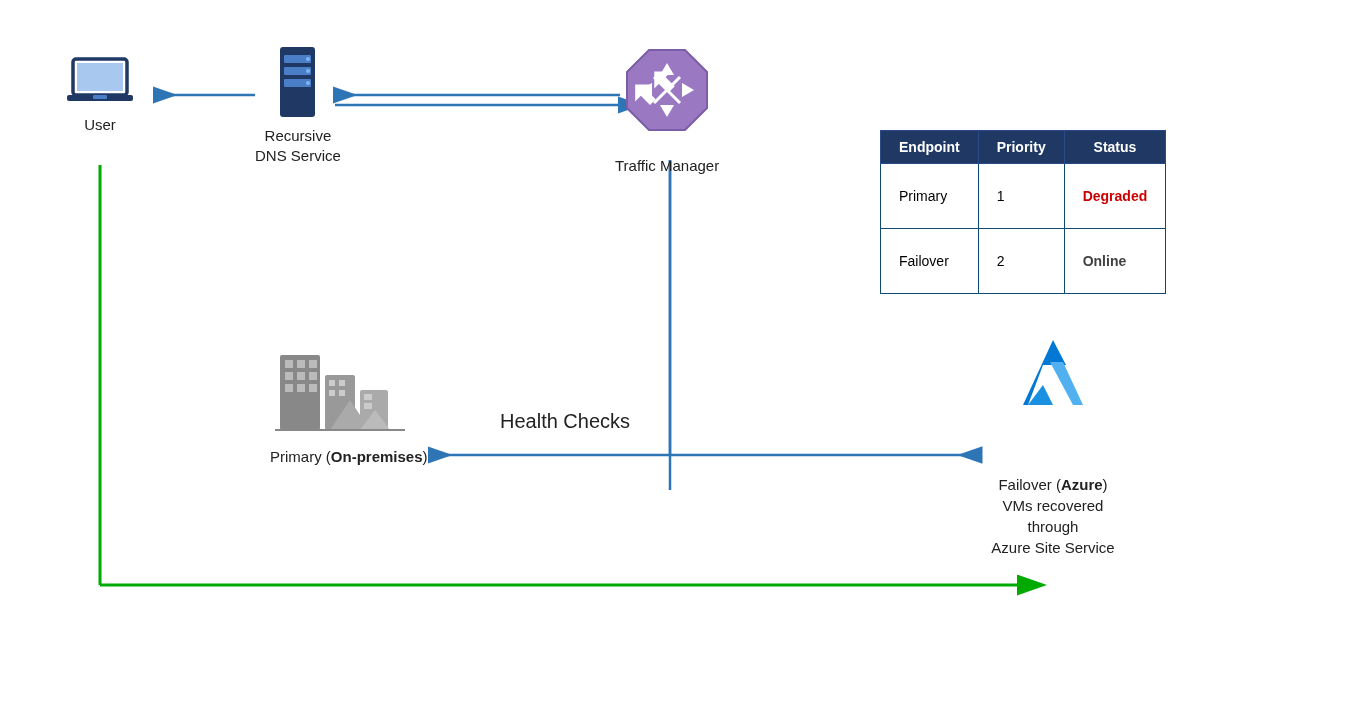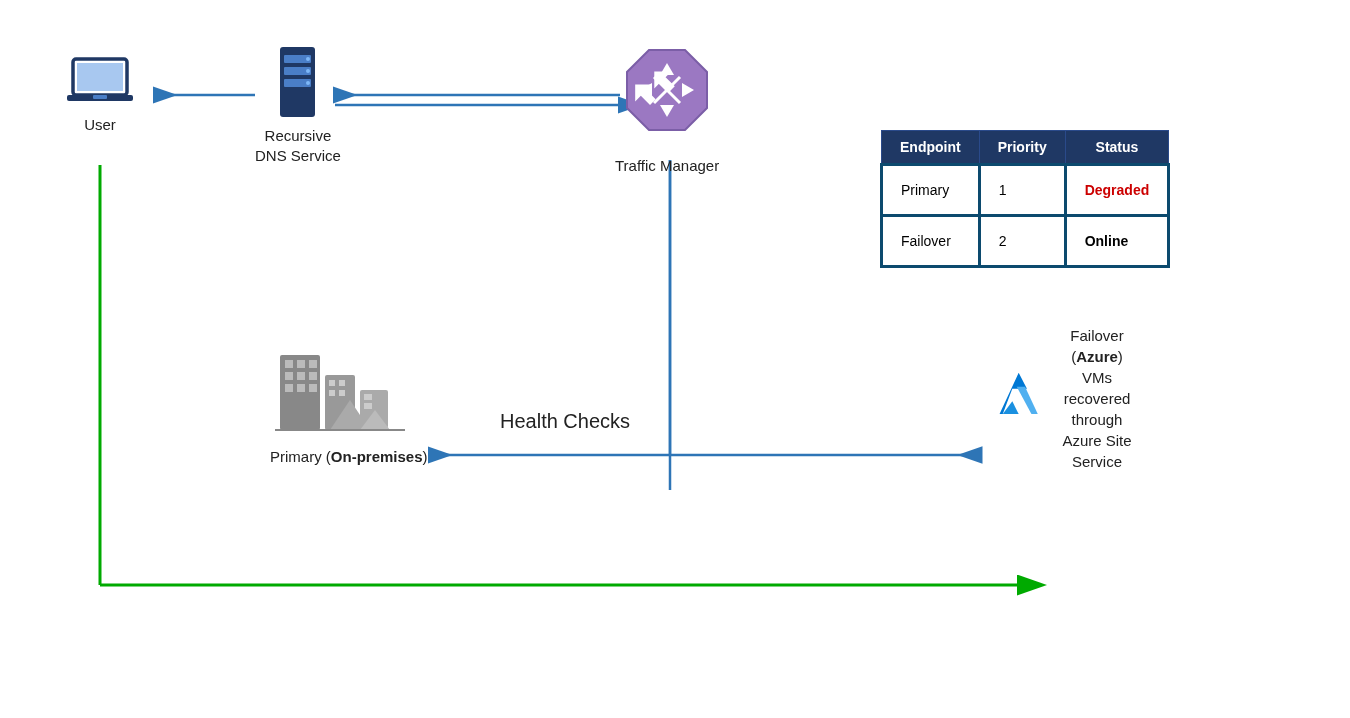--- a/index.html
+++ b/index.html
@@ -81,26 +81,26 @@
     }
     .endpoint-table th {
       background: #1f3864;
       color: #fff;
       padding: 8px 18px;
       border: 1px solid #2a4a8a;
       font-weight: 600;
       font-size: 14px;
     }
     .endpoint-table td {
-      padding: 16px 18px;
-      border: 3px solid #0c4a6e;
+      padding: 24px 18px;
+      border: 1px solid #0c4a6e;
       background: #fff;
     }
     .status-degraded { color: #cc0000; font-weight: 600; }
-    .status-online { color: #000000; font-weight: 600; }
+    .status-online { color: #404040; font-weight: 600; }
 
     
     .primary-icon {
       position: absolute;
       left: 270px;
       top: 340px;
       display: flex;
       flex-direction: column;
       align-items: flex-start;
     }
@@ -109,24 +109,25 @@
       font-size: 15px;
       color: #222;
       text-align: center;
     }
     .primary-label b { font-weight: 700; }
 
     
     .azure-icon {
       position: absolute;
       left: 990px;
-      top: 317px;
-      display: flex;
-      flex-direction: row;
+      top: 330px;
+      display: flex;
+      flex-direction: column;
       align-items: center;
+      gap: 46px;
     }
     .azure-label {
       margin-top: 8px;
       font-size: 15px;
       color: #222;
       text-align: center;
       line-height: 1.4;
     }
     .azure-label b { font-weight: 700; }
 

